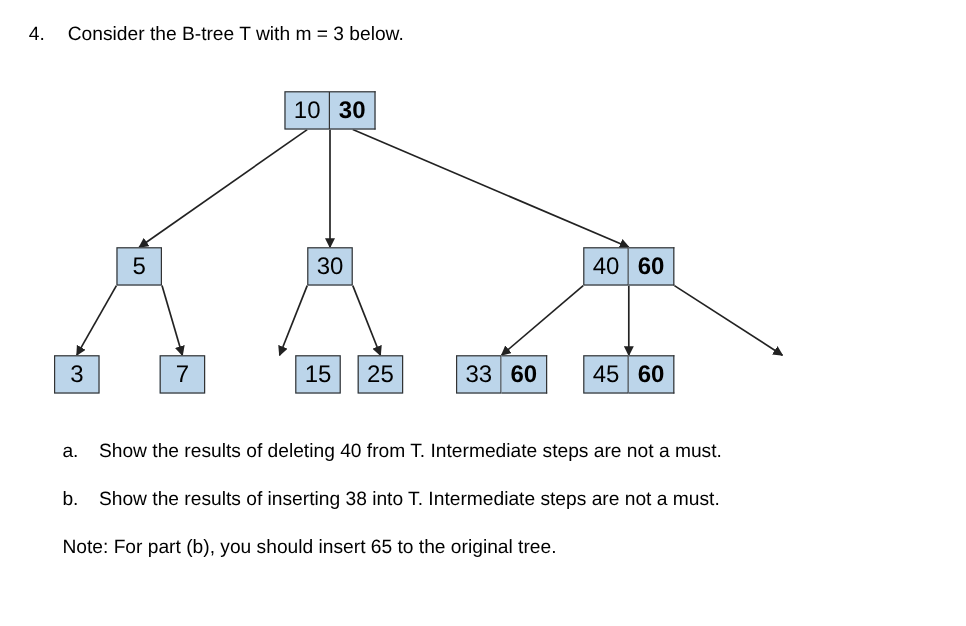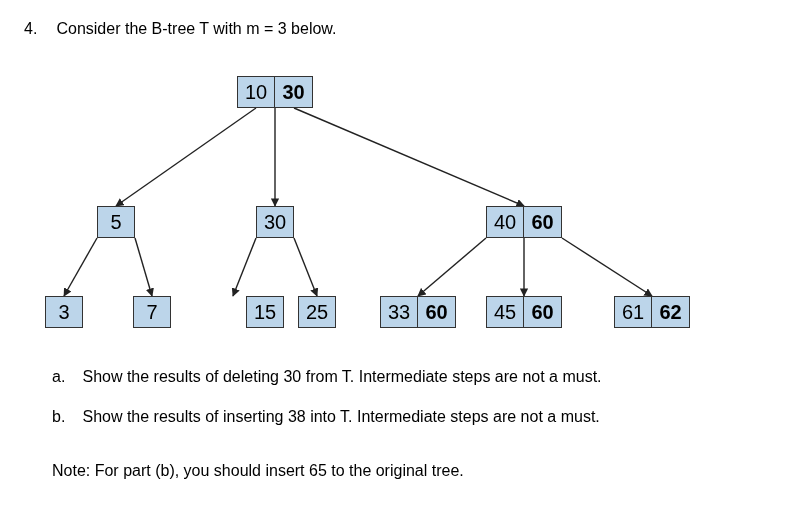--- a/index.html
+++ b/index.html
@@ -53,21 +53,21 @@
     pointer-events: none;
   }
   .sub-q {
     margin: 22px 0 0 28px;
   }
   .sub-letter {
     display: inline-block;
     width: 26px;
   }
   .note {
-    margin: 36px 0 0 28px;
+    margin: 22px 0 0 28px;
   }
   marker#arrow path { fill: #222; }
   line.edge { stroke: #222; stroke-width: 1.4; marker-end: url(#arrow); }
 </style>
 </head>
 <body>
 
 <div class="prompt-line">
   <span class="qnum">4.</span>
   <span>Consider the B-tree T with m = 3 below.</span>
@@ -125,29 +125,25 @@
     <div class="cell">25</div>
   </div>
   <div class="node" style="left:356px; top:230px;">
     <div class="cell">33</div>
     <div class="cell">60</div>
   </div>
   <div class="node" style="left:462px; top:230px;">
     <div class="cell">45</div>
     <div class="cell">60</div>
   </div>
-  <div class="node" style="left:590px; top:230px;">
-    <div class="cell">61</div>
-    <div class="cell">62</div>
-  </div>
 </div>
 
 <div class="sub-q">
   <span class="sub-letter">a.</span>
-  <span>Show the results of deleting 30 from T. Intermediate steps are not a must.</span>
+  <span>Show the results of deleting 40 from T. Intermediate steps are not a must.</span>
 </div>
 
 <div class="sub-q">
   <span class="sub-letter">b.</span>
   <span>Show the results of inserting 38 into T. Intermediate steps are not a must.</span>
 </div>
 
 <div class="note">Note: For part (b), you should insert 65 to the original tree.</div>
 
 </body></html>

